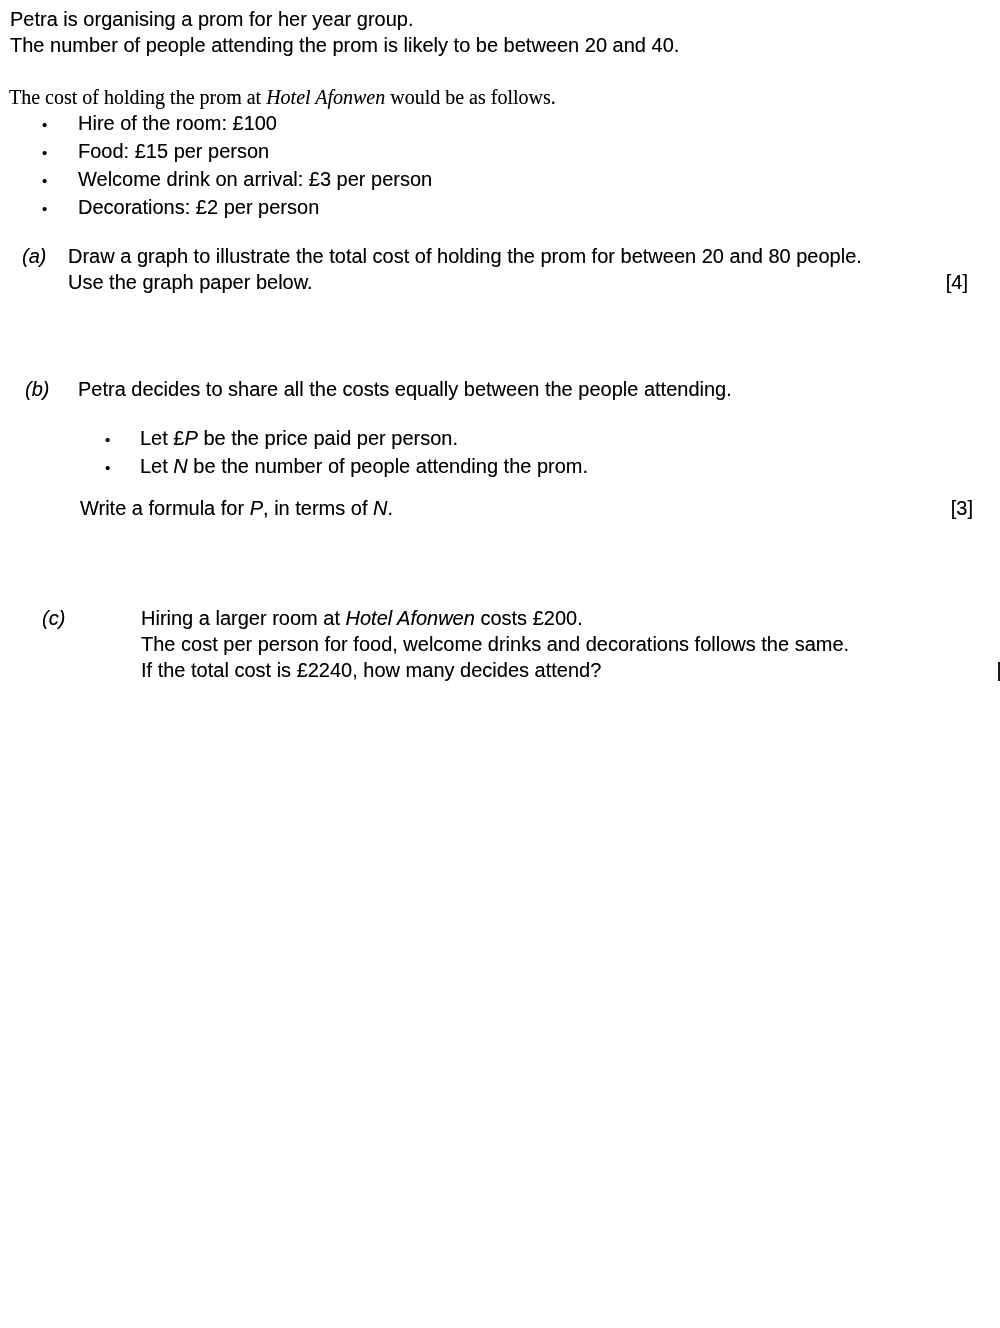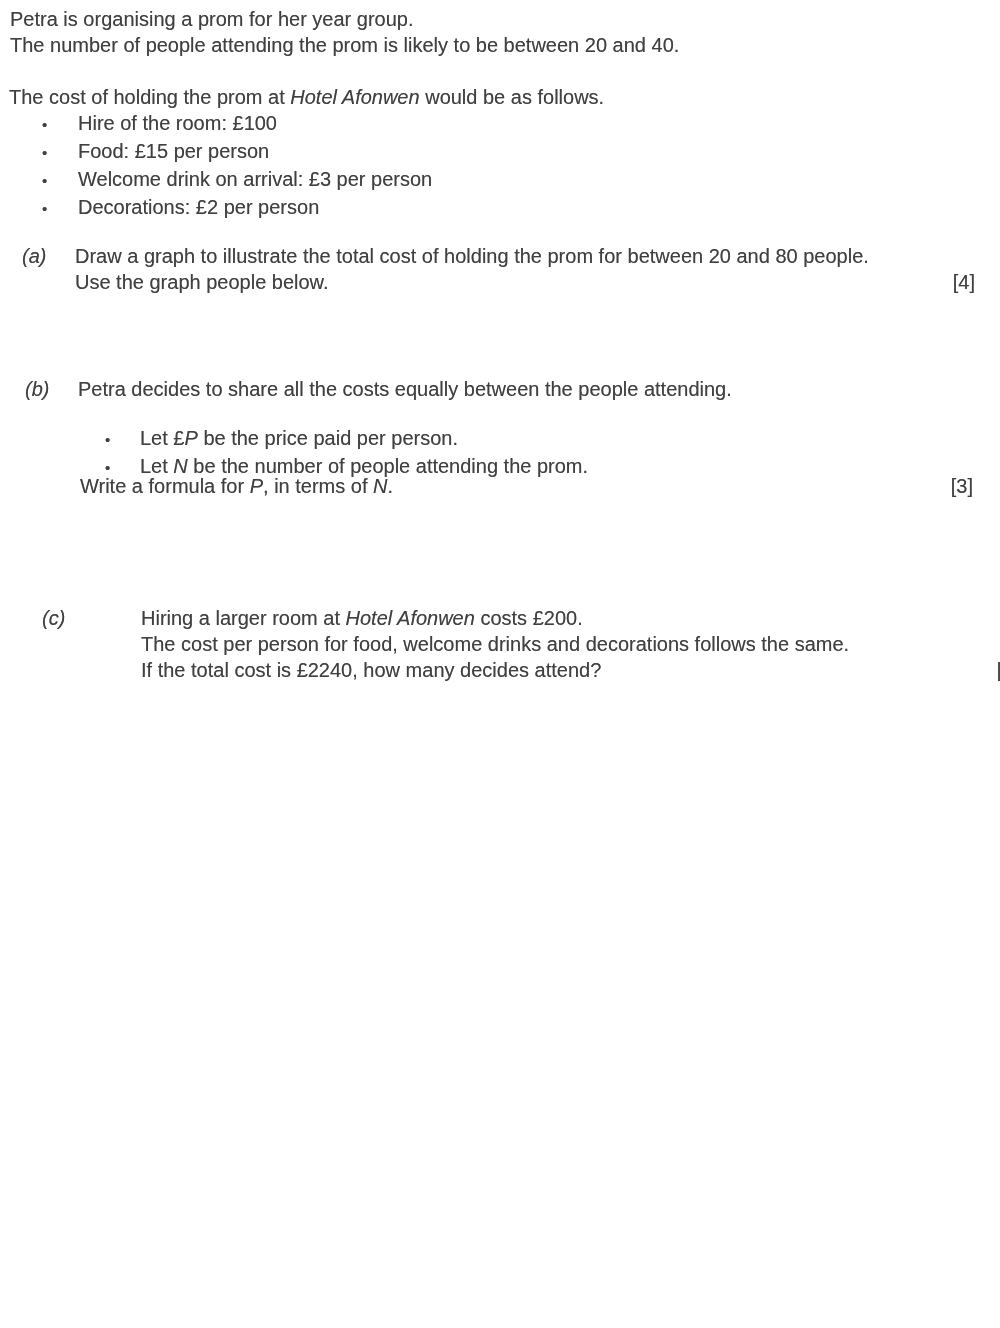--- a/index.html
+++ b/index.html
@@ -8,21 +8,21 @@
     background: #ffffff;
   }
   .page {
     position: relative;
     width: 1000px;
     height: 1328px;
     background: #ffffff;
     font-family: "Liberation Sans", "DejaVu Sans", sans-serif;
     font-size: 20px;
     line-height: 26px;
-    color: #404040;
+    color: #000000;
     text-shadow: 0 0 0.6px rgba(70,74,82,0.55);
     overflow: hidden;
   }
   .abs { position: absolute; }
   .italic { font-style: italic; }
   .list-row {
     display: flex;
     align-items: baseline;
   }
   .bullet-cell {
@@ -46,21 +46,21 @@
 </head>
 <body>
 
 <div class="page">
 
   <div class="abs" style="left:10px; top:6px;">
     <div>Petra is organising a prom for her year group.</div>
     <div>The number of people attending the prom is likely to be between 20 and 40.</div>
   </div>
 
-  <div class="abs nowrap" style="left:9px; top:84px;">
+  <div class="abs nowrap" style="left:9px; top:84px;font-family:Liberation Serif, serif;">
     <span>The cost of holding the prom at </span><span class="italic">Hotel Afonwen</span><span> would be as follows.</span>
   </div>
 
   <div class="abs" style="left:42px; top:110px;">
     <div class="list-row">
       <span class="bullet-cell">•</span>
       <span>Hire of the room: £100</span>
     </div>
     <div class="list-row">
       <span class="bullet-cell">•</span>
@@ -70,43 +70,43 @@
       <span class="bullet-cell">•</span>
       <span>Welcome drink on arrival: £3 per person</span>
     </div>
     <div class="list-row">
       <span class="bullet-cell">•</span>
       <span>Decorations: £2 per person</span>
     </div>
   </div>
 
   <div class="abs italic" style="left:22px; top:243px;">(a)</div>
-  <div class="abs" style="left:75px; top:243px; width:900px;">
+  <div class="abs" style="left:68px; top:243px; width:900px;">
     <div>Draw a graph to illustrate the total cost of holding the prom for between 20 and 80 people.</div>
     <div class="line-with-mark">
-      <span>Use the graph people below.</span>
+      <span>Use the graph paper below.</span>
       <span class="mark">[4]</span>
     </div>
   </div>
 
   <div class="abs italic" style="left:25px; top:376px;">(b)</div>
   <div class="abs" style="left:78px; top:376px; width:895px;">Petra decides to share all the costs equally between the people attending.</div>
 
   <div class="abs" style="left:105px; top:425px;">
     <div class="list-row">
       <span class="bullet-cell-b">•</span>
       <span class="nowrap"><span>Let £</span><span class="italic">P</span><span> be the price paid per person.</span></span>
     </div>
     <div class="list-row">
       <span class="bullet-cell-b">•</span>
       <span class="nowrap"><span>Let </span><span class="italic">N</span><span> be the number of people attending the prom.</span></span>
     </div>
   </div>
 
-  <div class="abs line-with-mark" style="left:80px; top:473px; width:893px;">
+  <div class="abs line-with-mark" style="left:80px; top:495px; width:893px;">
     <span class="nowrap"><span>Write a formula for </span><span class="italic">P</span><span>, in terms of </span><span class="italic">N</span><span>.</span></span>
     <span class="mark">[3]</span>
   </div>
 
   <div class="abs italic" style="left:42px; top:605px;">(c)</div>
   <div class="abs" style="left:95px; top:605px; width:878px;margin-left:46px;">
     <div class="nowrap"><span>Hiring a larger room at </span><span class="italic">Hotel Afonwen</span><span> costs £200.</span></div>
     <div>The cost per person for food, welcome drinks and decorations follows the same.</div>
     <div class="line-with-mark">
       <span>If the total cost is £2240, how many decides attend?</span>

